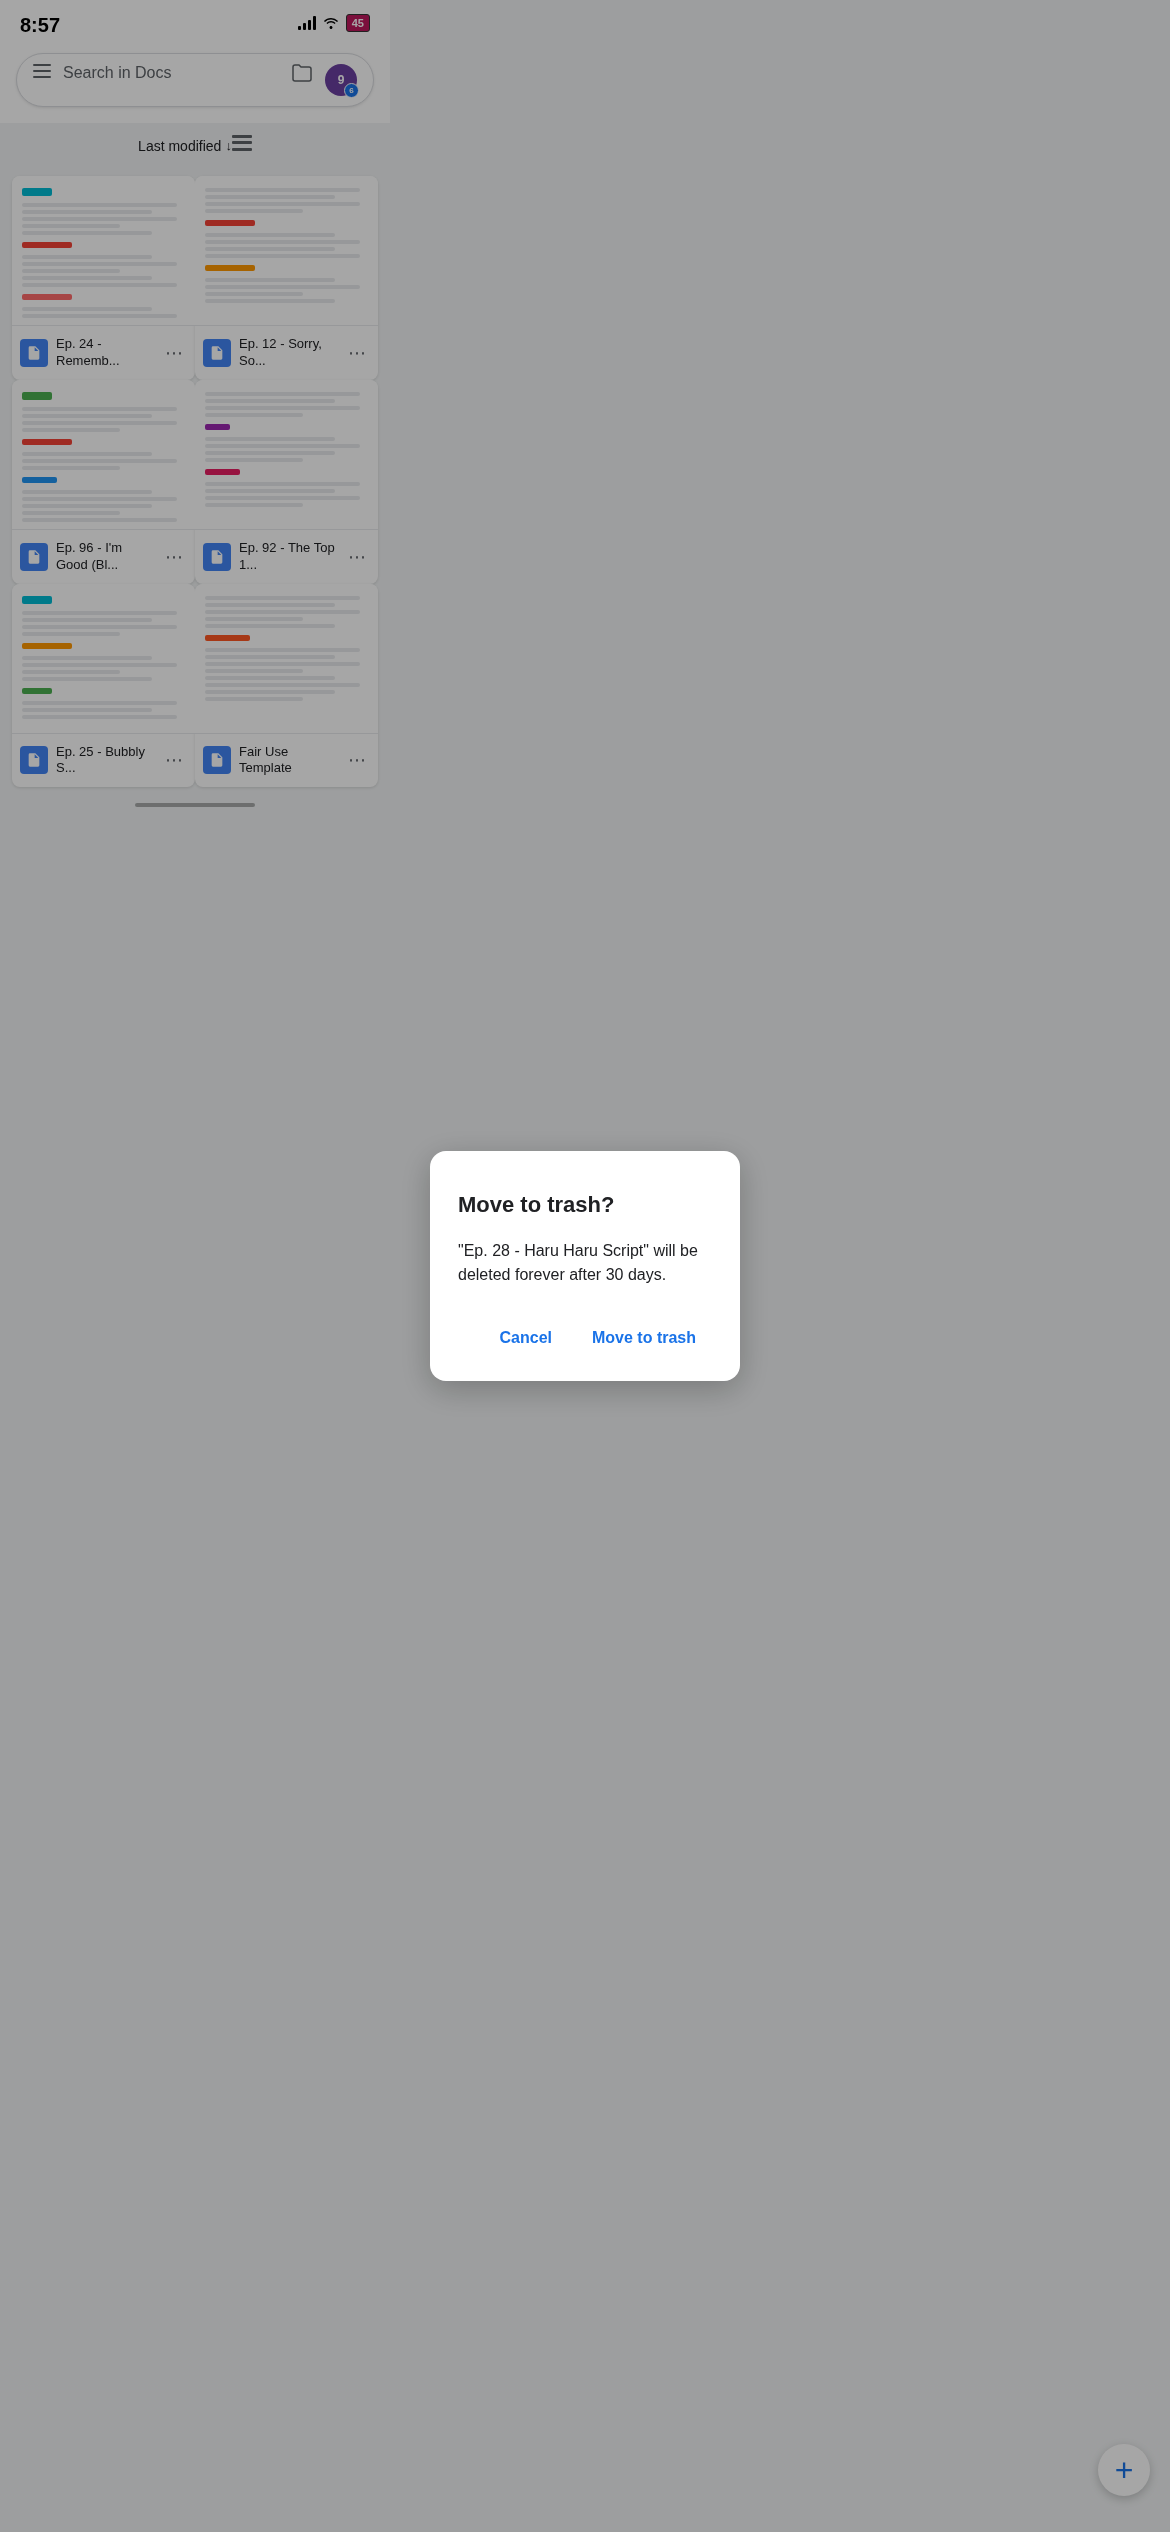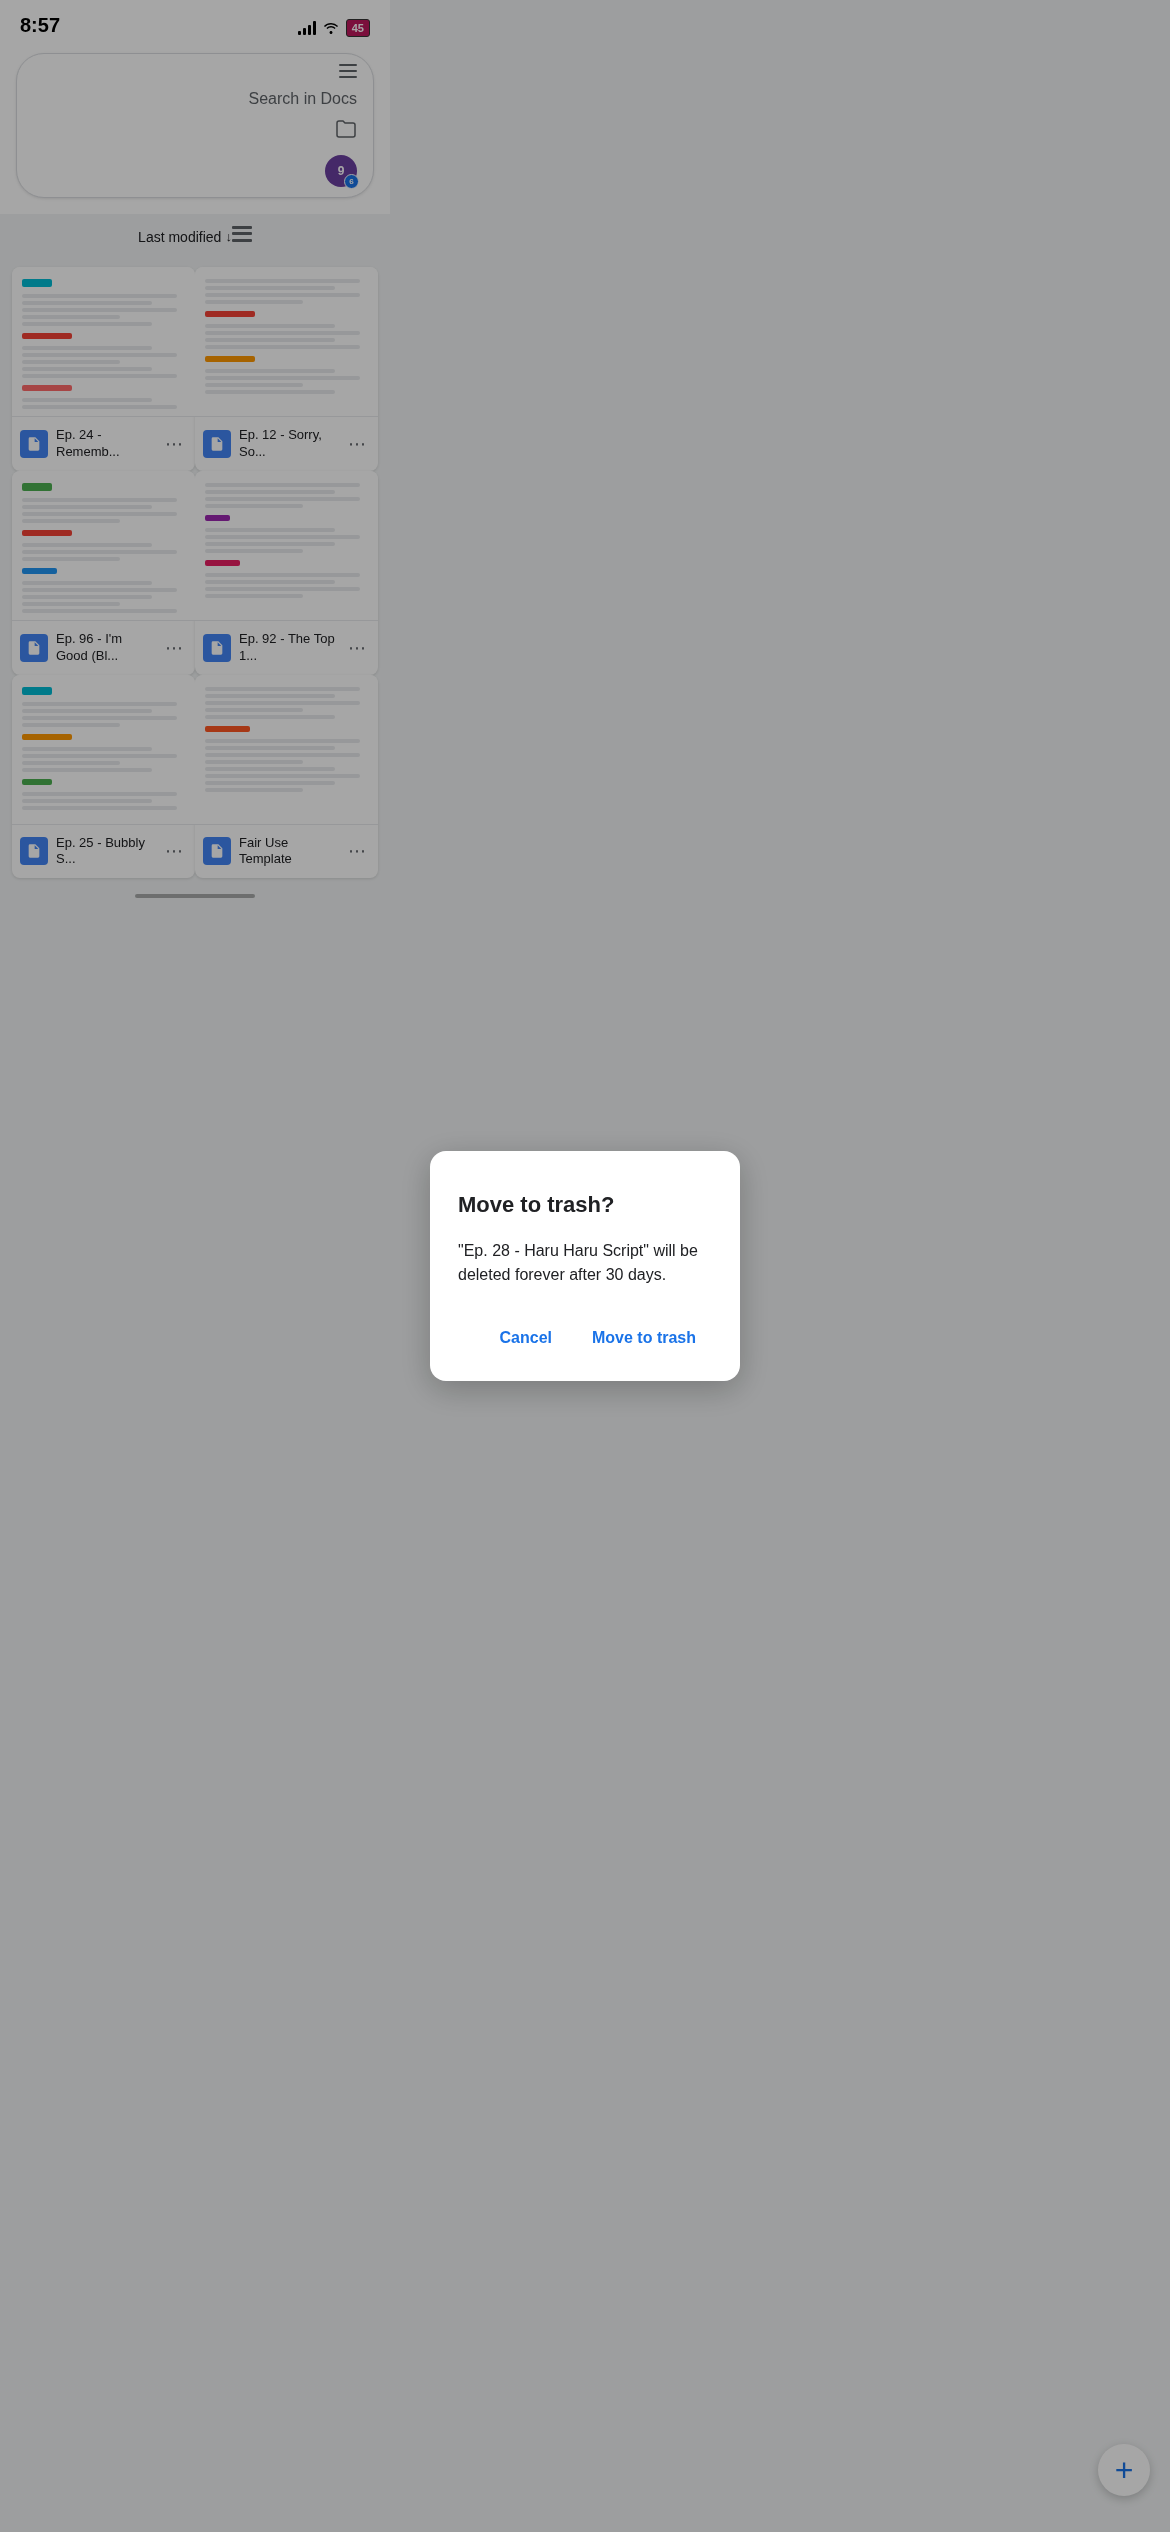--- a/index.html
+++ b/index.html
@@ -11,21 +11,21 @@
       background: #f1f3f4;
       font-family: -apple-system, 'Helvetica Neue', Arial, sans-serif;
       position: relative;
       overflow-x: hidden;
     }
 
     
     .status-bar {
       display: flex;
       justify-content: space-between;
-      align-items: flex-end;
+      align-items: flex-start;
       padding: 14px 20px 8px;
       background: #fff;
     }
     .status-time {
       font-size: 20px;
       font-weight: 700;
       color: #000;
     }
     .status-icons {
       display: flex;
@@ -57,28 +57,27 @@
       border: 1.5px solid #333;
     }
 
     
     .search-bar-container {
       background: #fff;
       padding: 8px 16px 16px;
     }
     .search-bar {
       display: flex;
-      align-items: flex-end;
+      align-items: flex-start;
       background: #fff;
       border: 1px solid #dadce0;
       border-radius: 28px;
       padding: 10px 16px;
       gap: 12px;
       box-shadow: 0 1px 3px rgba(0,0,0,0.1);
-      flex-direction: column;
     }
     .hamburger-icon {
       display: flex;
       flex-direction: column;
       gap: 4px;
       cursor: pointer;
     }
     .hamburger-icon span {
       display: block;
       width: 18px;

